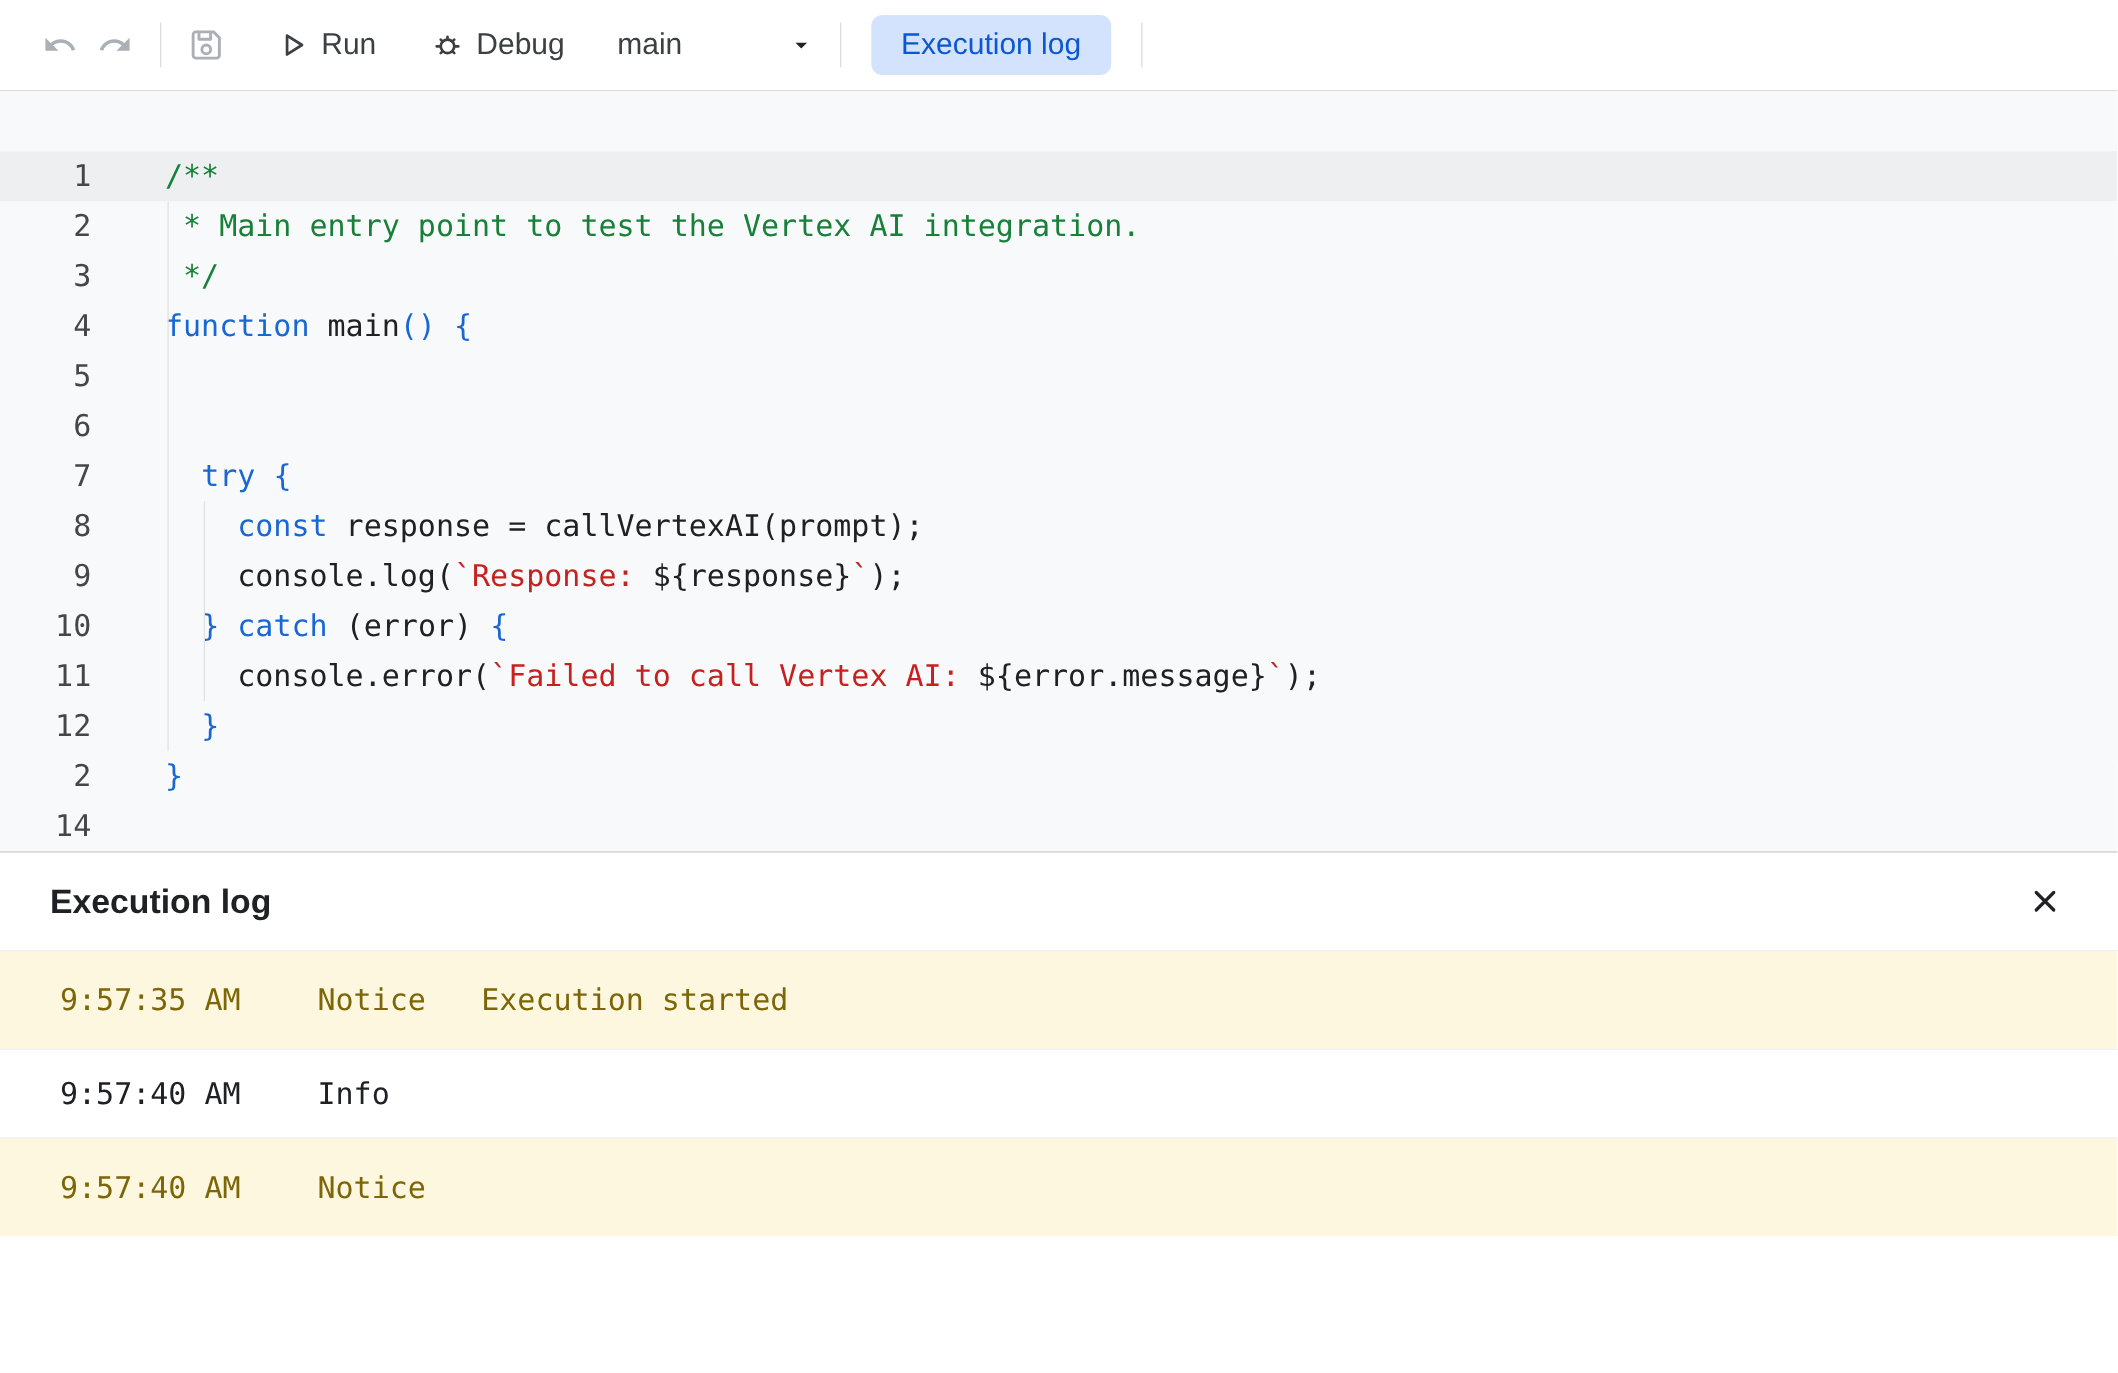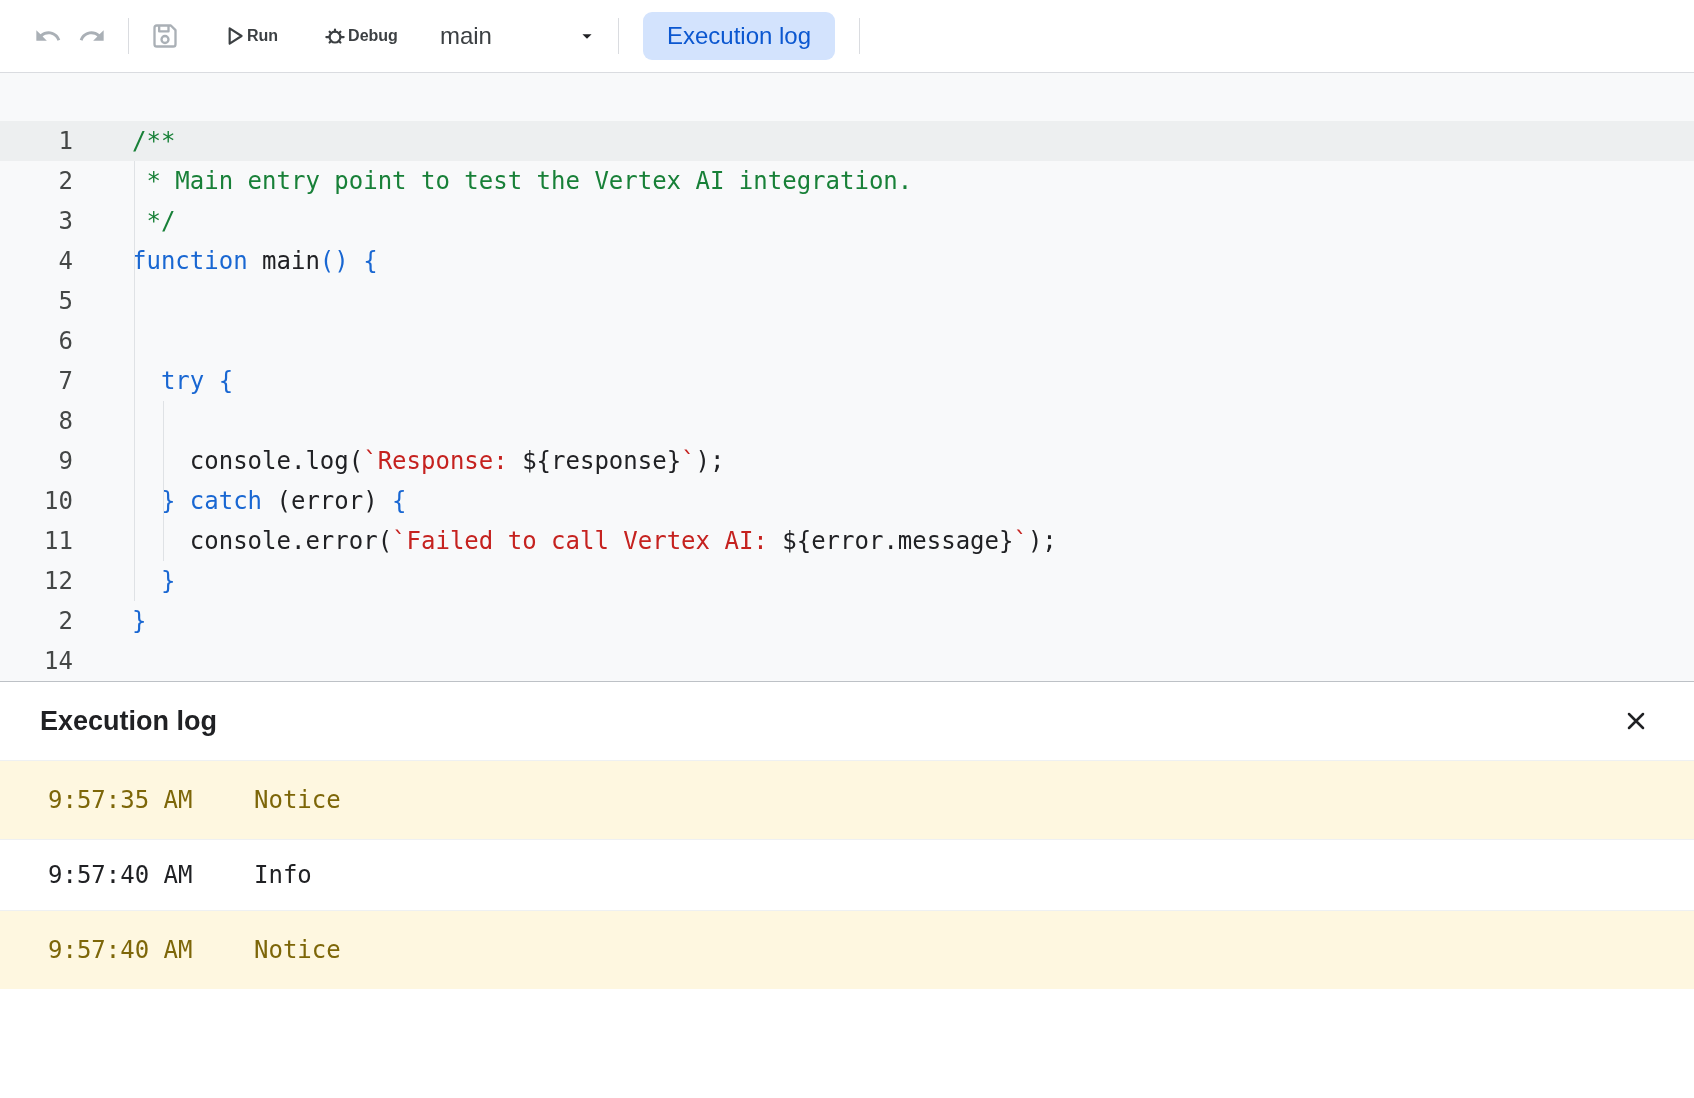--- a/index.html
+++ b/index.html
@@ -31,24 +31,24 @@
   }
   .icon-btn{
     width:44px;height:44px;
     display:flex;align-items:center;justify-content:center;
     background:none;border:none;cursor:pointer;border-radius:50%;
   }
   .sep{
     width:1px;height:36px;background:#dadce0;margin:0 14px;flex:none;
   }
   .txt-btn{
-    display:flex;align-items:center;
+    display:flex;align-items:center;gap:10px;
     background:none;border:none;cursor:pointer;
     font-family:"Liberation Sans", sans-serif;
-    font-size:16px;font-weight:700;color:#3c4043;
+    font-size:24px;font-weight:400;color:#3c4043;
     padding:8px 10px;border-radius:6px;
   }
   .run-btn{margin-left:24px;}
   .debug-btn{margin-left:24px;}
   .fn-select{
     display:flex;align-items:center;
     margin-left:26px;cursor:pointer;
     font-size:24px;color:#3c4043;font-weight:400;
     padding:8px 6px;
   }
@@ -189,21 +189,21 @@
 
 <div class="editor">
   <div id="code-lines">
       <div class="code-line current"><span class="ln">1</span><span class="code"><span class="tok-comment">/**</span></span></div>
       <div class="code-line"><span class="ln">2</span><span class="code"><span class="tok-comment"> * Main entry point to test the Vertex AI integration.</span></span></div>
       <div class="code-line"><span class="ln">3</span><span class="code"><span class="tok-comment"> */</span></span></div>
       <div class="code-line"><span class="ln">4</span><span class="code"><span class="tok-kw">function</span><span class="tok-plain"> main</span><span class="tok-bracket">() {</span></span></div>
       <div class="code-line"><span class="ln">5</span></div>
       <div class="code-line"><span class="ln">6</span><span class="code"></span></div>
       <div class="code-line"><span class="ln">7</span><span class="code"><span class="tok-plain">  </span><span class="tok-kw">try</span><span class="tok-bracket"> {</span></span></div>
-      <div class="code-line"><span class="ln">8</span></div>
+      <div class="code-line"><span class="ln">8</span><span class="code"><span class="tok-plain">    </span><span class="tok-kw">const</span><span class="tok-plain"> response = callVertexAI(prompt);</span></span></div>
       <div class="code-line"><span class="ln">9</span><span class="code"><span class="tok-plain">    console.log(</span><span class="tok-str">`Response: </span><span class="tok-plain">${response}</span><span class="tok-str">`</span><span class="tok-plain">);</span></span></div>
       <div class="code-line"><span class="ln">10</span><span class="code"><span class="tok-plain">  </span><span class="tok-bracket">} </span><span class="tok-kw">catch</span><span class="tok-plain"> (error) </span><span class="tok-bracket">{</span></span></div>
       <div class="code-line"><span class="ln">11</span><span class="code"><span class="tok-plain">    console.error(</span><span class="tok-str">`Failed to call Vertex AI: </span><span class="tok-plain">${error.message}</span><span class="tok-str">`</span><span class="tok-plain">);</span></span></div>
       <div class="code-line"><span class="ln">12</span><span class="code"><span class="tok-plain">  </span><span class="tok-bracket">}</span></span></div>
       <div class="code-line"><span class="ln">2</span><span class="code"><span class="tok-bracket">}</span></span></div>
       <div class="code-line"><span class="ln">14</span><span class="code"></span></div>
     </div>
   <div class="guide guide-a"></div>
   <div class="guide guide-b"></div>
 </div>
@@ -216,20 +216,21 @@
         <svg width="28" height="28" viewBox="0 0 24 24">
           <path d="M6 6l12 12M18 6L6 18" stroke="#202124" stroke-width="2.2" stroke-linecap="round"></path>
         </svg>
       </span>
     </button>
   </div>
   <div id="log-rows">
       <div class="log-row notice">
         <div class="col-time">9:57:35 AM</div>
         <div class="col-level">Notice</div>
+        <div class="col-msg">Execution started</div>
       </div>
       <div class="log-row info">
         <div class="col-time">9:57:40 AM</div>
         <div class="col-level">Info</div>
       </div>
       <div class="log-row notice">
         <div class="col-time">9:57:40 AM</div>
         <div class="col-level">Notice</div>
       </div>
     </div>

